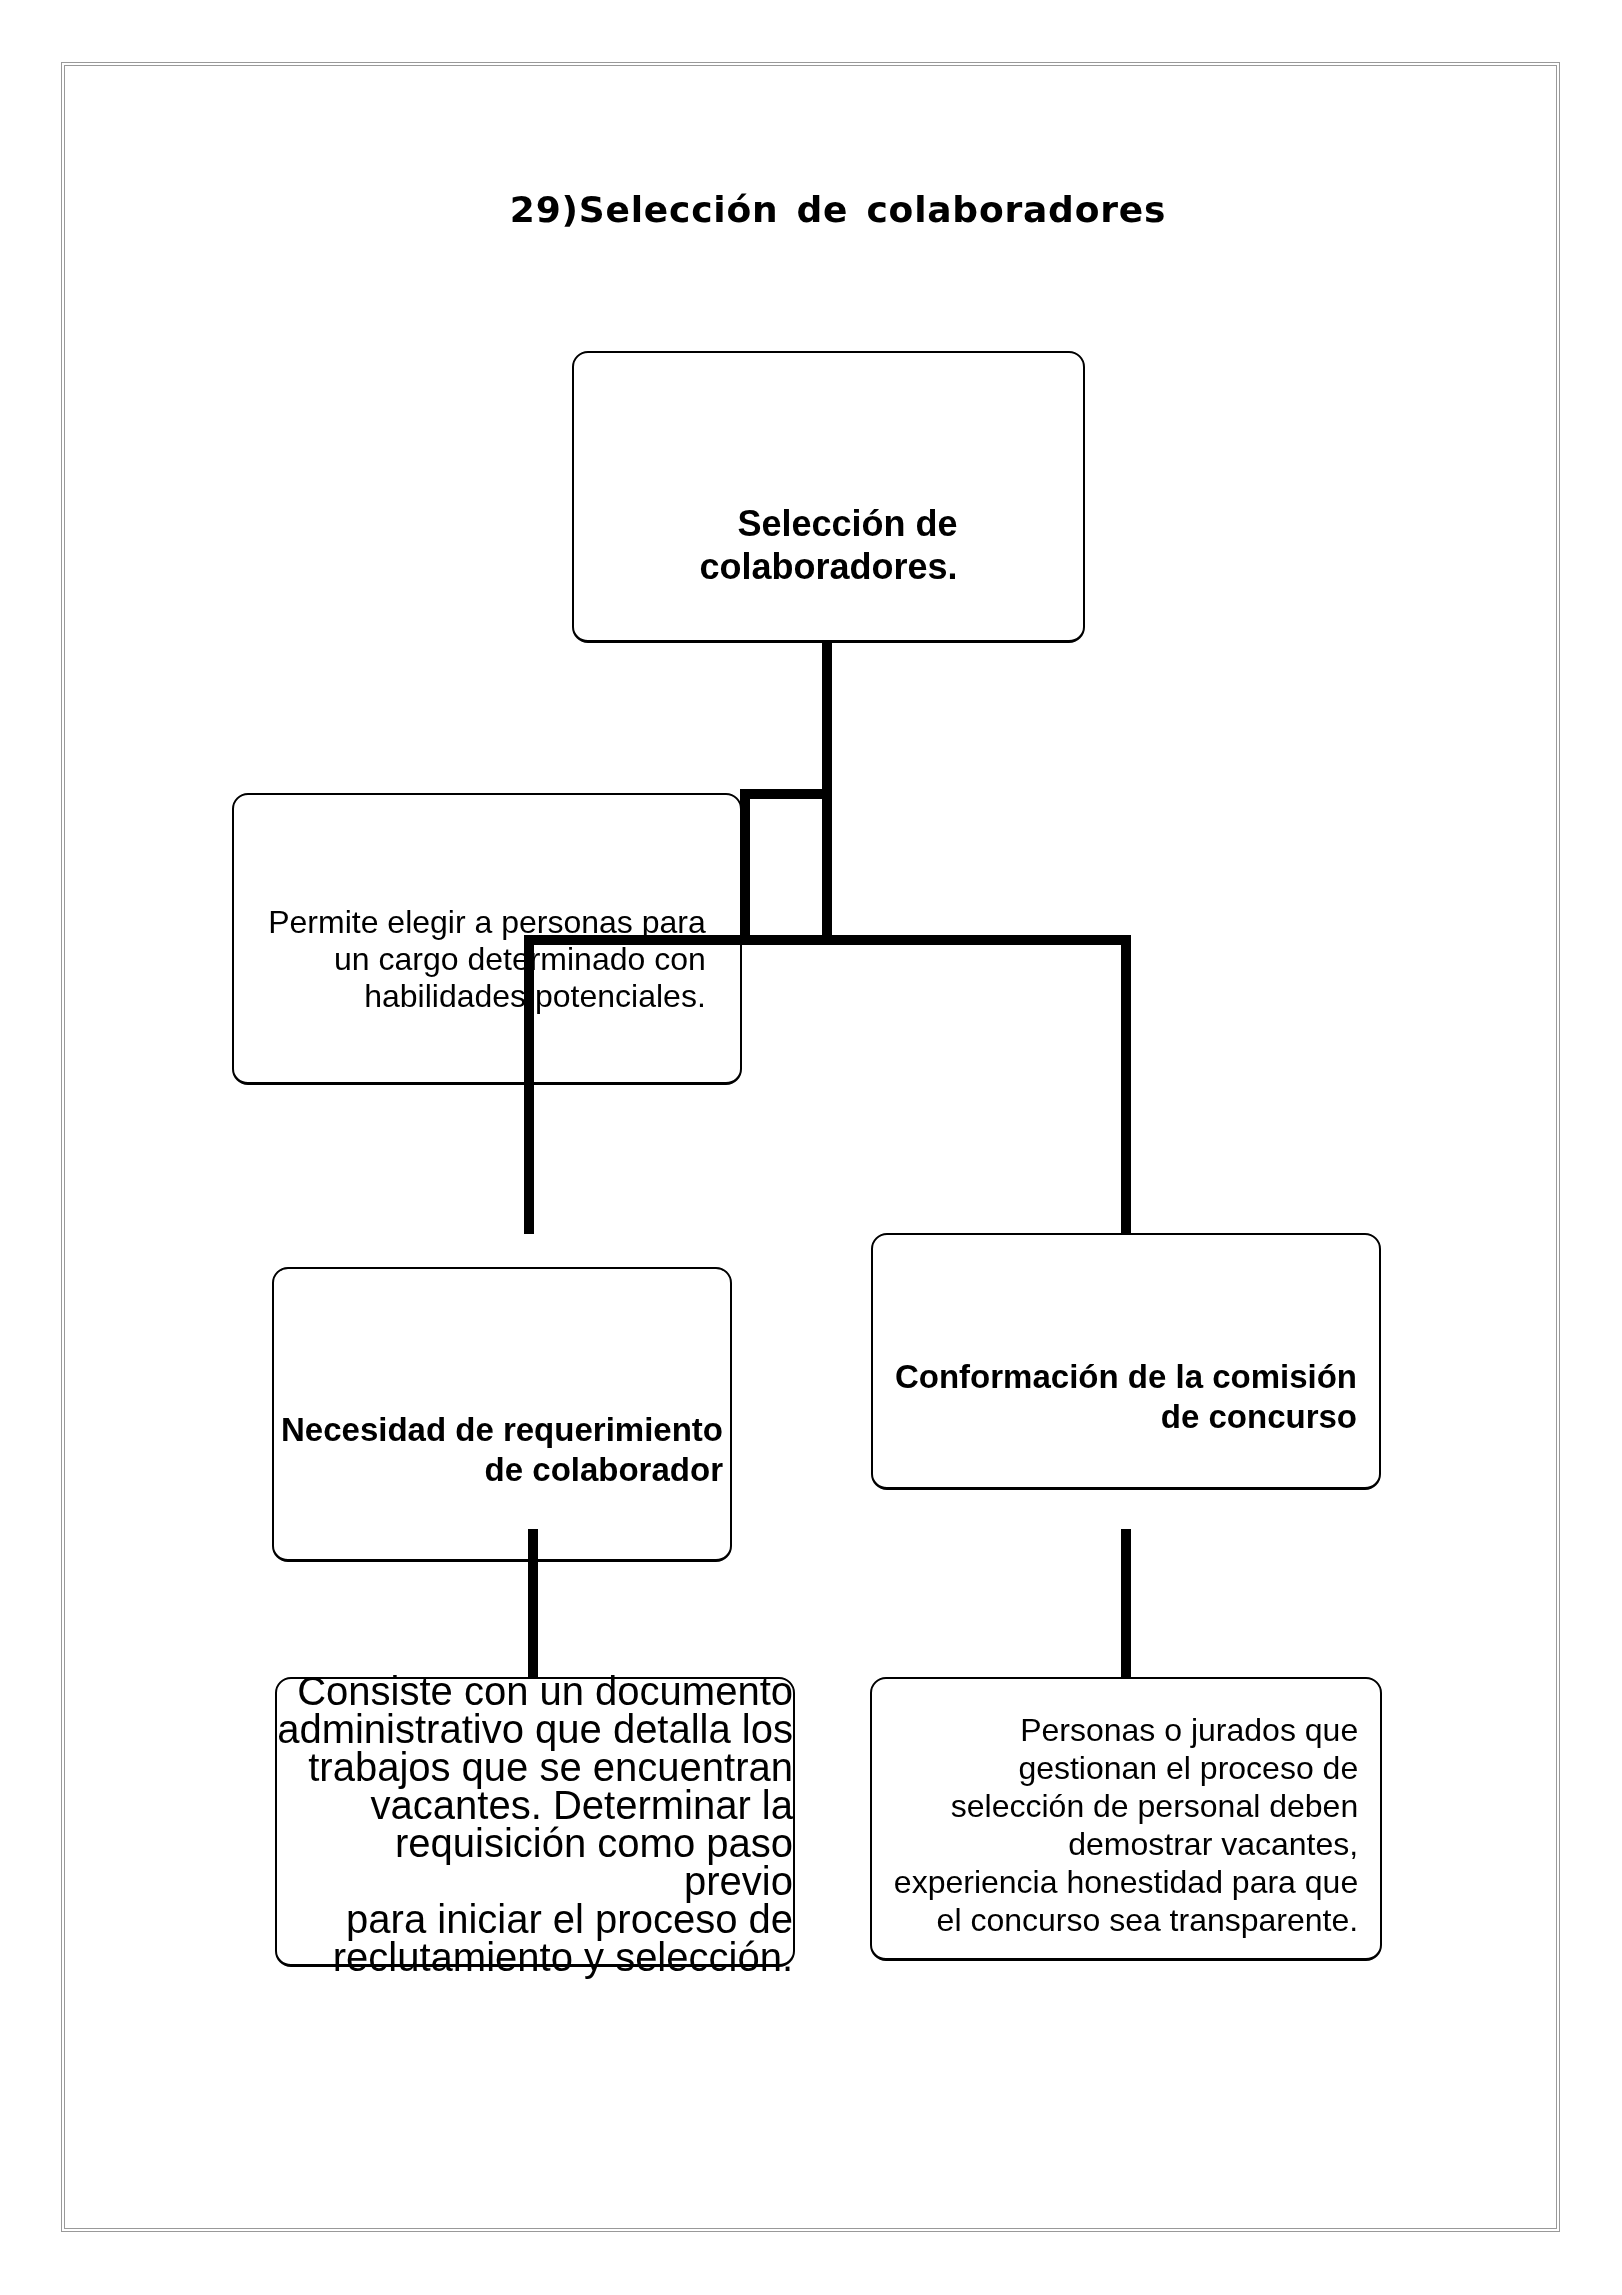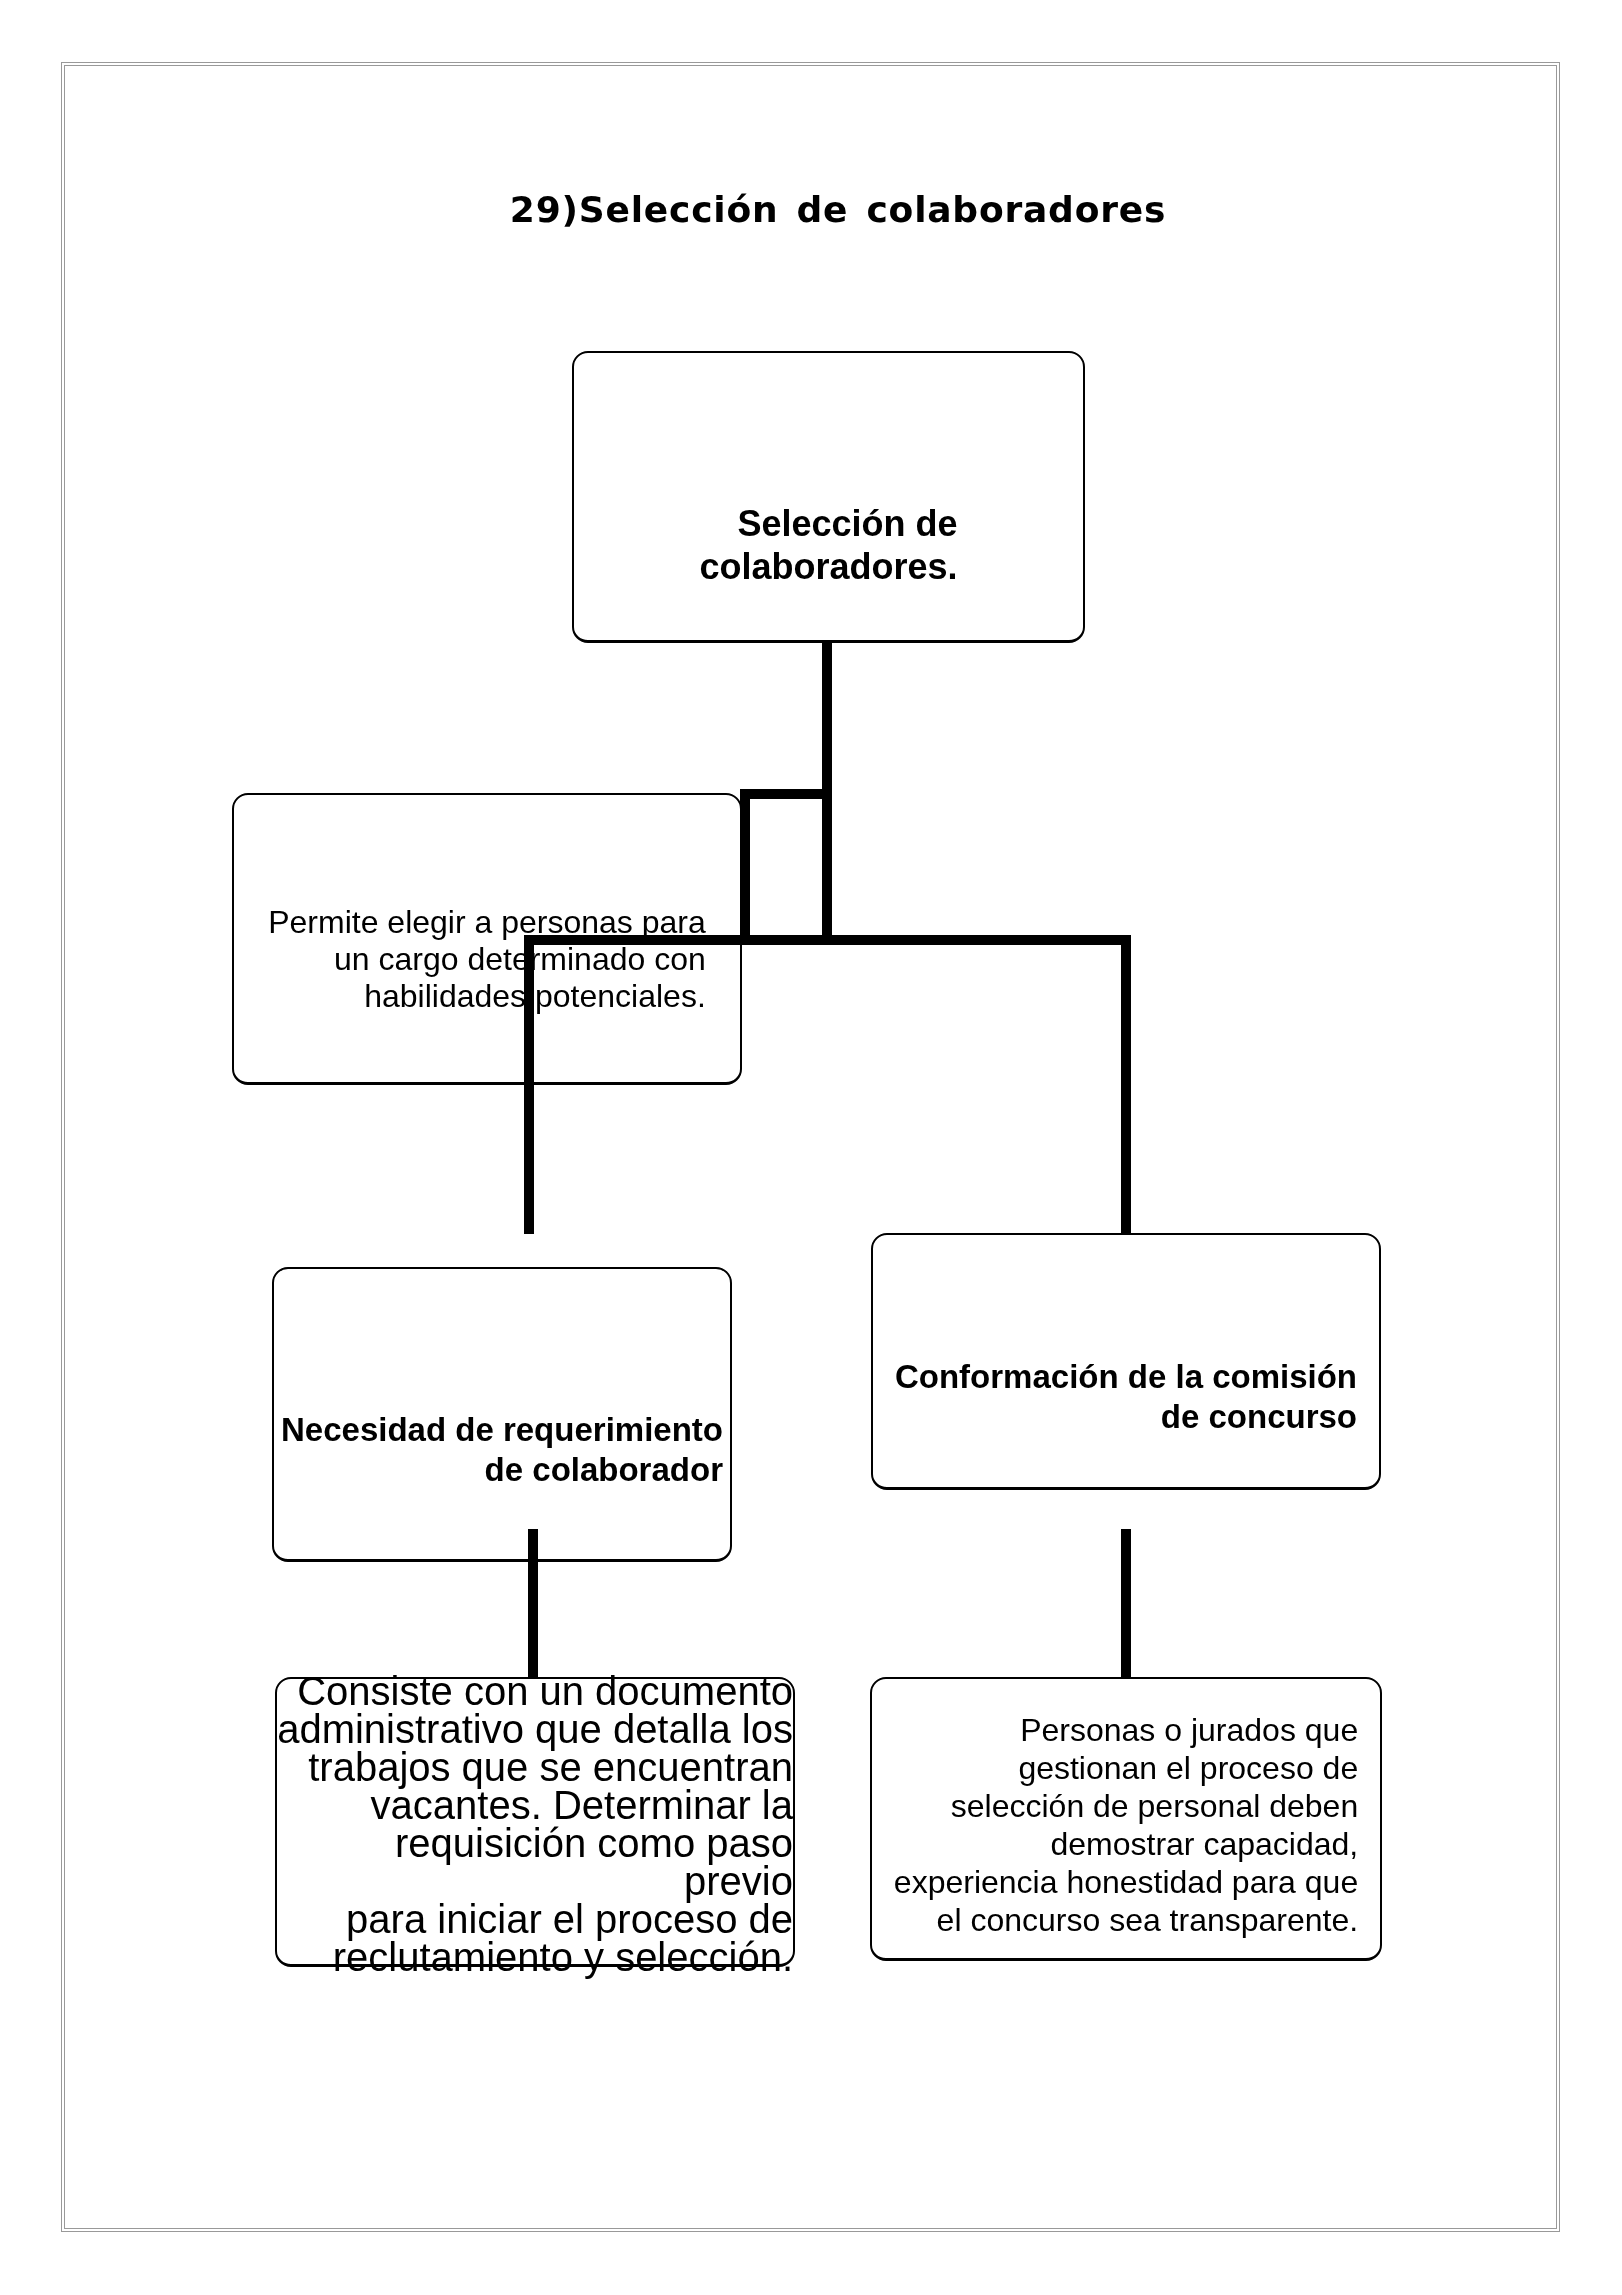--- a/index.html
+++ b/index.html
@@ -119,21 +119,21 @@
 vacantes. Determinar la
 requisición como paso previo
 para iniciar el proceso de
 reclutamiento y selección.</div>
 </div>
 
 <div class="node" id="node-detail-right">
   <div class="txt">Personas o jurados que
 gestionan el proceso de
 selección de personal deben
-demostrar capacidad,
+demostrar vacantes,
 experiencia honestidad para que
 el concurso sea transparente.</div>
 </div>
 
 <div class="conn" id="conn-root-stem"></div>
 <div class="conn" id="conn-step-h"></div>
 <div class="conn" id="conn-step-v"></div>
 <div class="conn" id="conn-main-h"></div>
 <div class="conn" id="conn-left-drop"></div>
 <div class="conn" id="conn-right-drop"></div>

